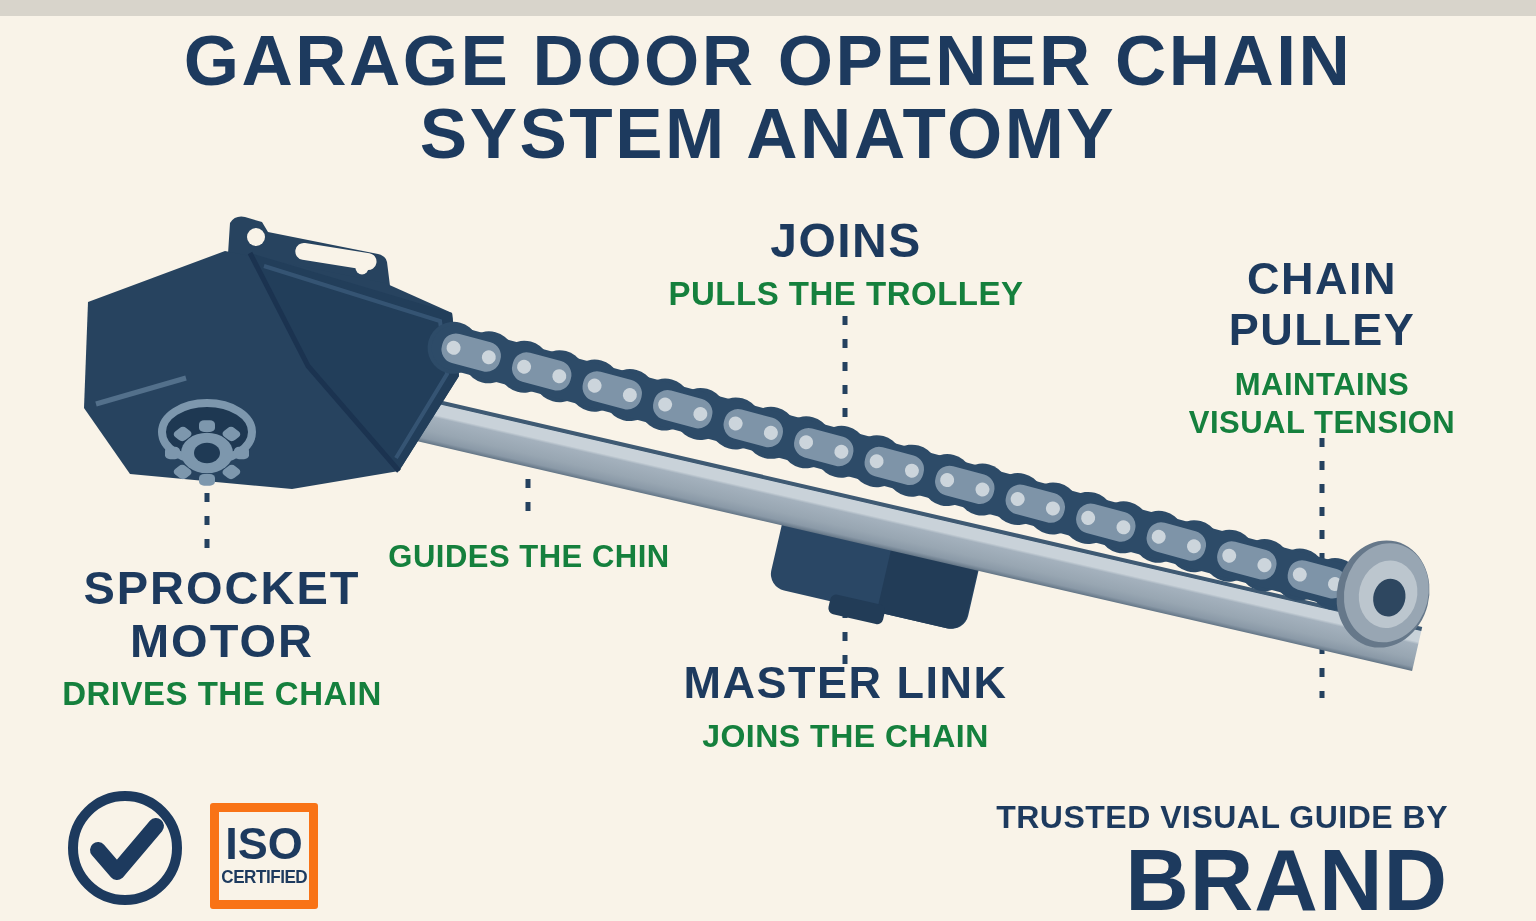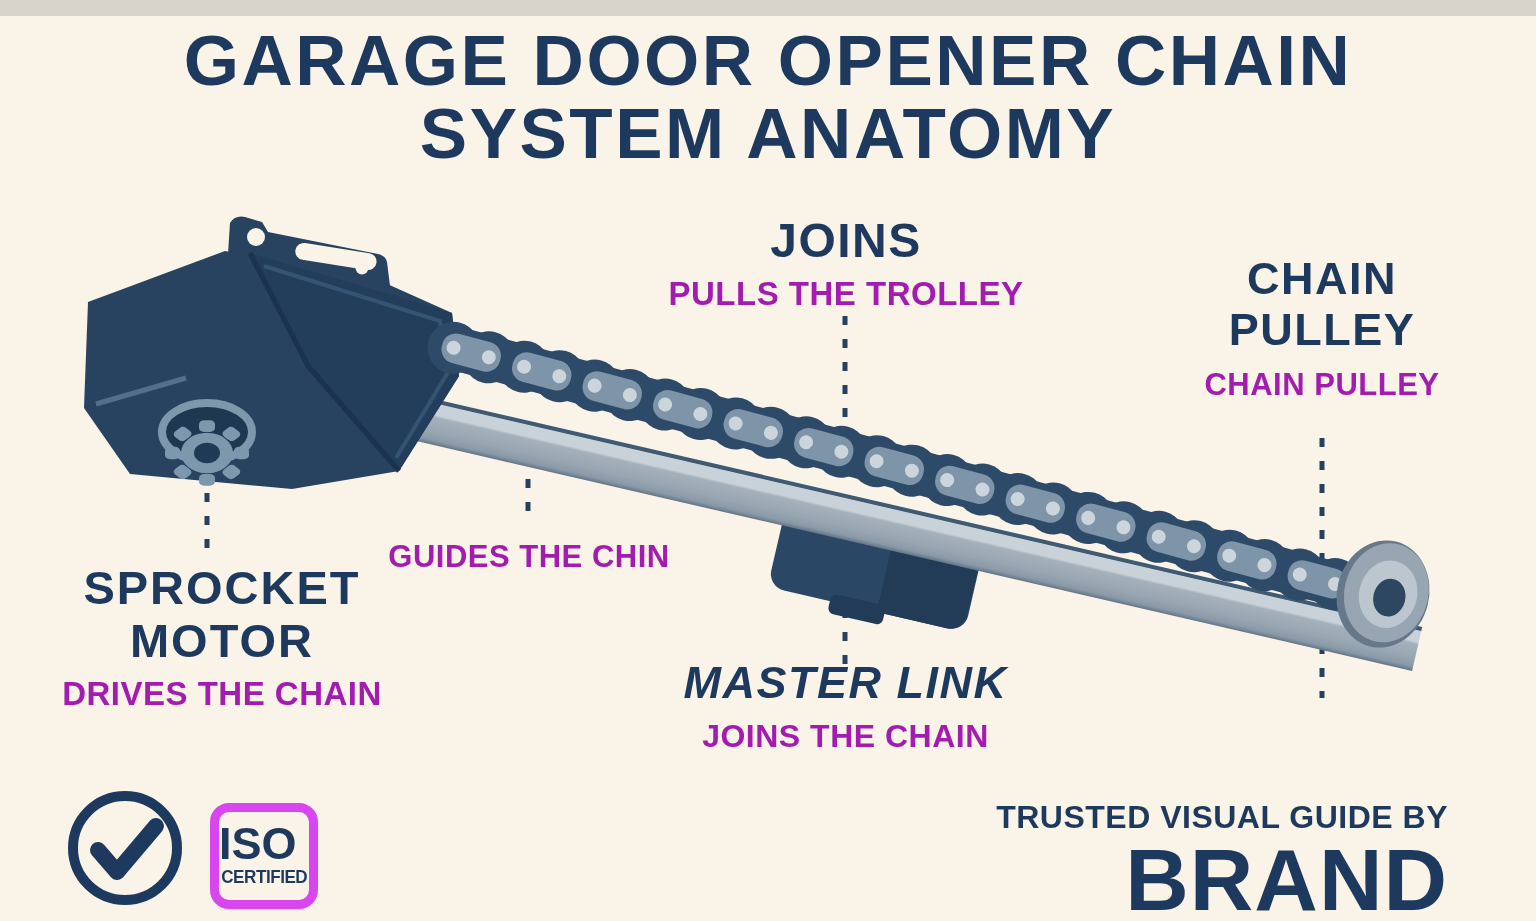--- a/index.html
+++ b/index.html
@@ -20,43 +20,43 @@
     text-align:center;
     font-weight:800;
     font-size:71px;
     line-height:1.03;
     letter-spacing:2.5px;
     color:#1d3a5e;
   }
   
   .callout{text-align:center;color:#1d3a5e;}
   .callout .h{font-weight:800;letter-spacing:1.5px;}
-  .callout .sub{font-weight:600;letter-spacing:0.5px;color:#a21caf;}
+  .callout .sub{font-weight:600;letter-spacing:0.5px;color:#15803d;}
   #lbl-chain{left:626px;top:197px;width:440px;}
   #lbl-chain .h{font-size:48px;}
   #lbl-chain .sub{font-size:33px;margin-top:7px;}
   #lbl-idler{left:1148px;top:238px;width:348px;}
   #lbl-idler .h{font-size:45px;line-height:1.13;}
   #lbl-idler .sub{font-size:31px;line-height:1.22;margin-top:10px;}
   #lbl-motor{left:38px;top:546px;width:368px;}
   #lbl-motor .h{font-size:47px;line-height:1.12;letter-spacing:2px;}
   #lbl-motor .sub{font-size:33px;margin-top:8px;}
   #lbl-rail{left:358px;top:516px;width:342px;}
   #lbl-rail .h{font-size:47px;}
   #lbl-rail .sub{font-size:31px;margin-top:7px;}
   #lbl-master{left:638px;top:641px;width:415px;}
-  #lbl-master .h{font-size:45px;font-style:italic;}
+  #lbl-master .h{font-size:45px;}
   #lbl-master .sub{font-size:32px;margin-top:9px;}
   
   .check-badge{left:65px;top:772px;width:120px;height:120px;}
   .iso-badge{
     left:210px;top:787px;width:108px;height:106px;
     box-sizing:border-box;
-    border:9px solid #d946ef;border-radius:19px;
-    display:flex;flex-direction:column;justify-content:center;
+    border:9px solid #f97316;border-radius:3px;
+    display:flex;flex-direction:column;align-items:center;justify-content:center;
     background:transparent;
   }
   .iso-badge .iso{font-size:45px;font-weight:800;line-height:0.9;letter-spacing:0px;}
   .iso-badge .certified{font-size:18px;font-weight:700;letter-spacing:-0.5px;transform:scaleX(0.95);margin-top:3px;}
   .credit{right:88px;top:783px;text-align:right;}
   .credit .line1{font-size:32px;font-weight:700;letter-spacing:0.5px;}
   .credit .brand{font-size:88px;font-weight:800;letter-spacing:1px;line-height:0.92;margin-top:4px;}
 </style>
 </head>
 <body>
@@ -217,21 +217,22 @@
 
   <div class="abs callout" id="lbl-chain">
     <div class="h">JOINS</div>
     <div class="sub">PULLS THE TROLLEY</div>
   </div>
 
   <div class="abs callout" id="lbl-idler">
     <div class="h">CHAIN</div>
     <div class="h">PULLEY</div>
     <div class="sub">
-      <div>CHAIN PULLEY</div>
+      <div>MAINTAINS</div>
+      <div>VISUAL TENSION</div>
     </div>
   </div>
 
   <div class="abs callout" id="lbl-motor">
     <div class="h">SPROCKET</div>
     <div class="h">MOTOR</div>
     <div class="sub">DRIVES THE CHAIN</div>
   </div>
 
   <div class="abs callout" id="lbl-rail">

